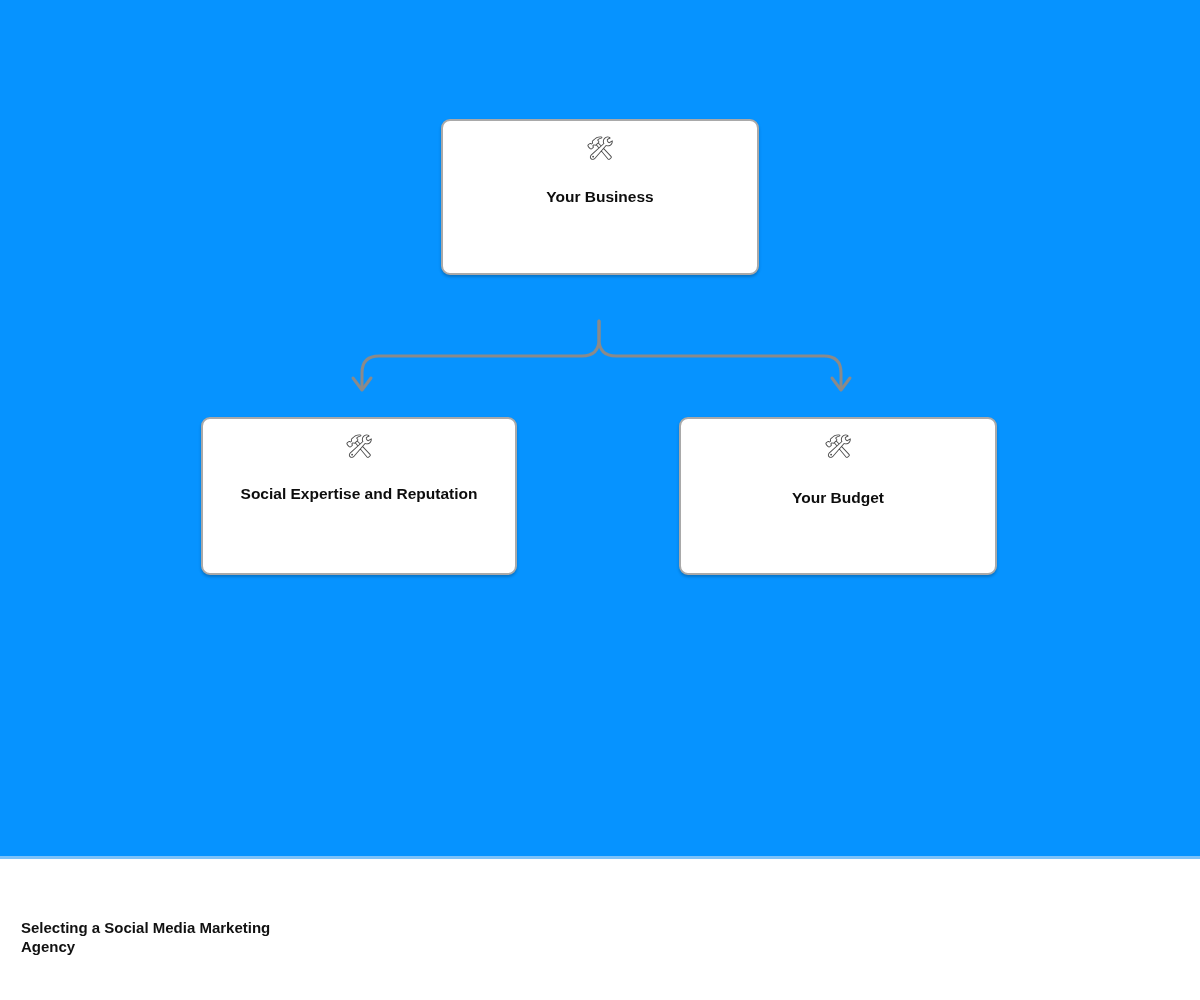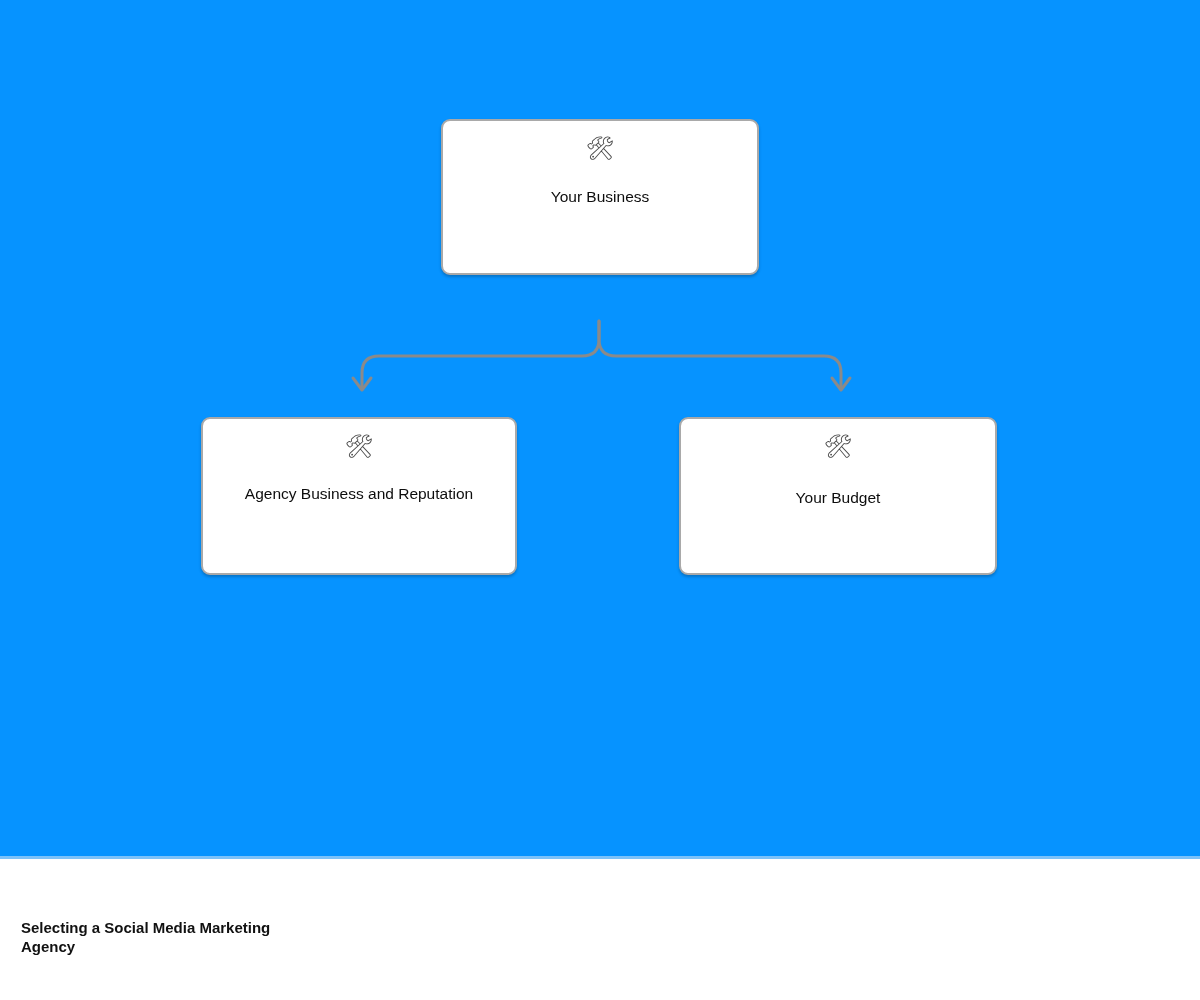--- a/index.html
+++ b/index.html
@@ -50,21 +50,21 @@
     font-family: "DejaVu Sans", sans-serif;
     font-size: 23px;
     line-height: 1;
     margin-top: 16px;
     color: #4a4a4a;
     user-select: none;
   }
 
   .node-label {
     font-size: 15.5px;
-    font-weight: normal;
+    font-weight: bold;
     color: #0d0d0d;
     text-align: center;
     line-height: 1.25;
     padding: 0 12px;
     box-sizing: border-box;
     width: 100%;
   }
 
   #node-root {
     left: 441px;
@@ -131,21 +131,21 @@
     </g>
   </svg>
 
   <div class="node" id="node-root">
     <div class="node-icon">🛠</div>
     <div class="node-label">Your Business</div>
   </div>
 
   <div class="node" id="node-child-0">
     <div class="node-icon">🛠</div>
-    <div class="node-label">Agency Business and Reputation</div>
+    <div class="node-label">Social Expertise and Reputation</div>
   </div>
 
   <div class="node" id="node-child-1">
     <div class="node-icon">🛠</div>
     <div class="node-label">Your Budget</div>
   </div>
 
 </div>
 
 <div id="section-divider"></div>

